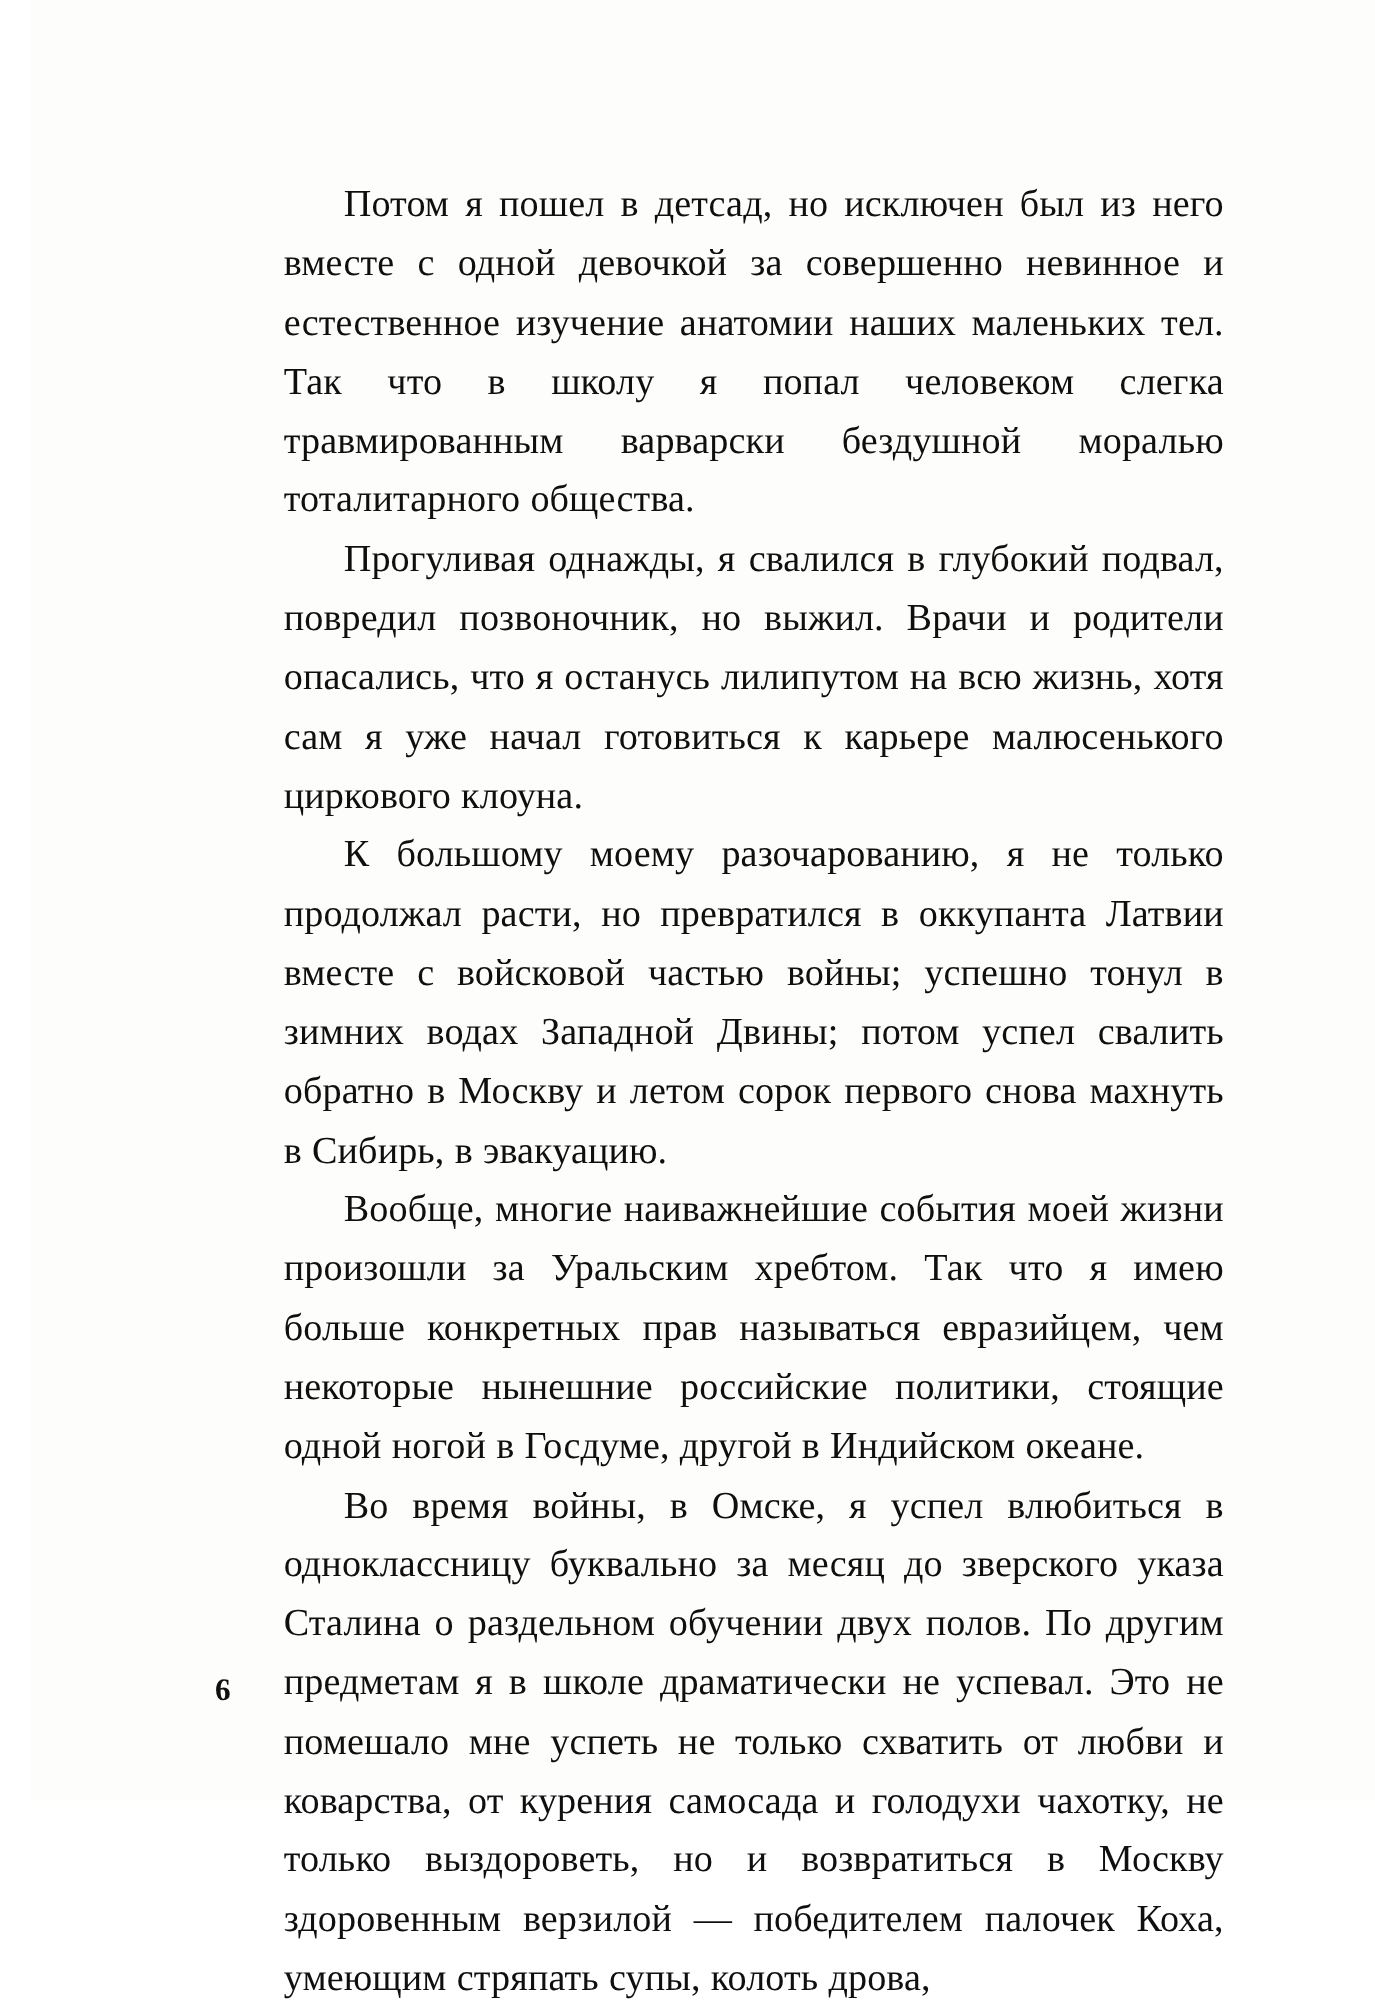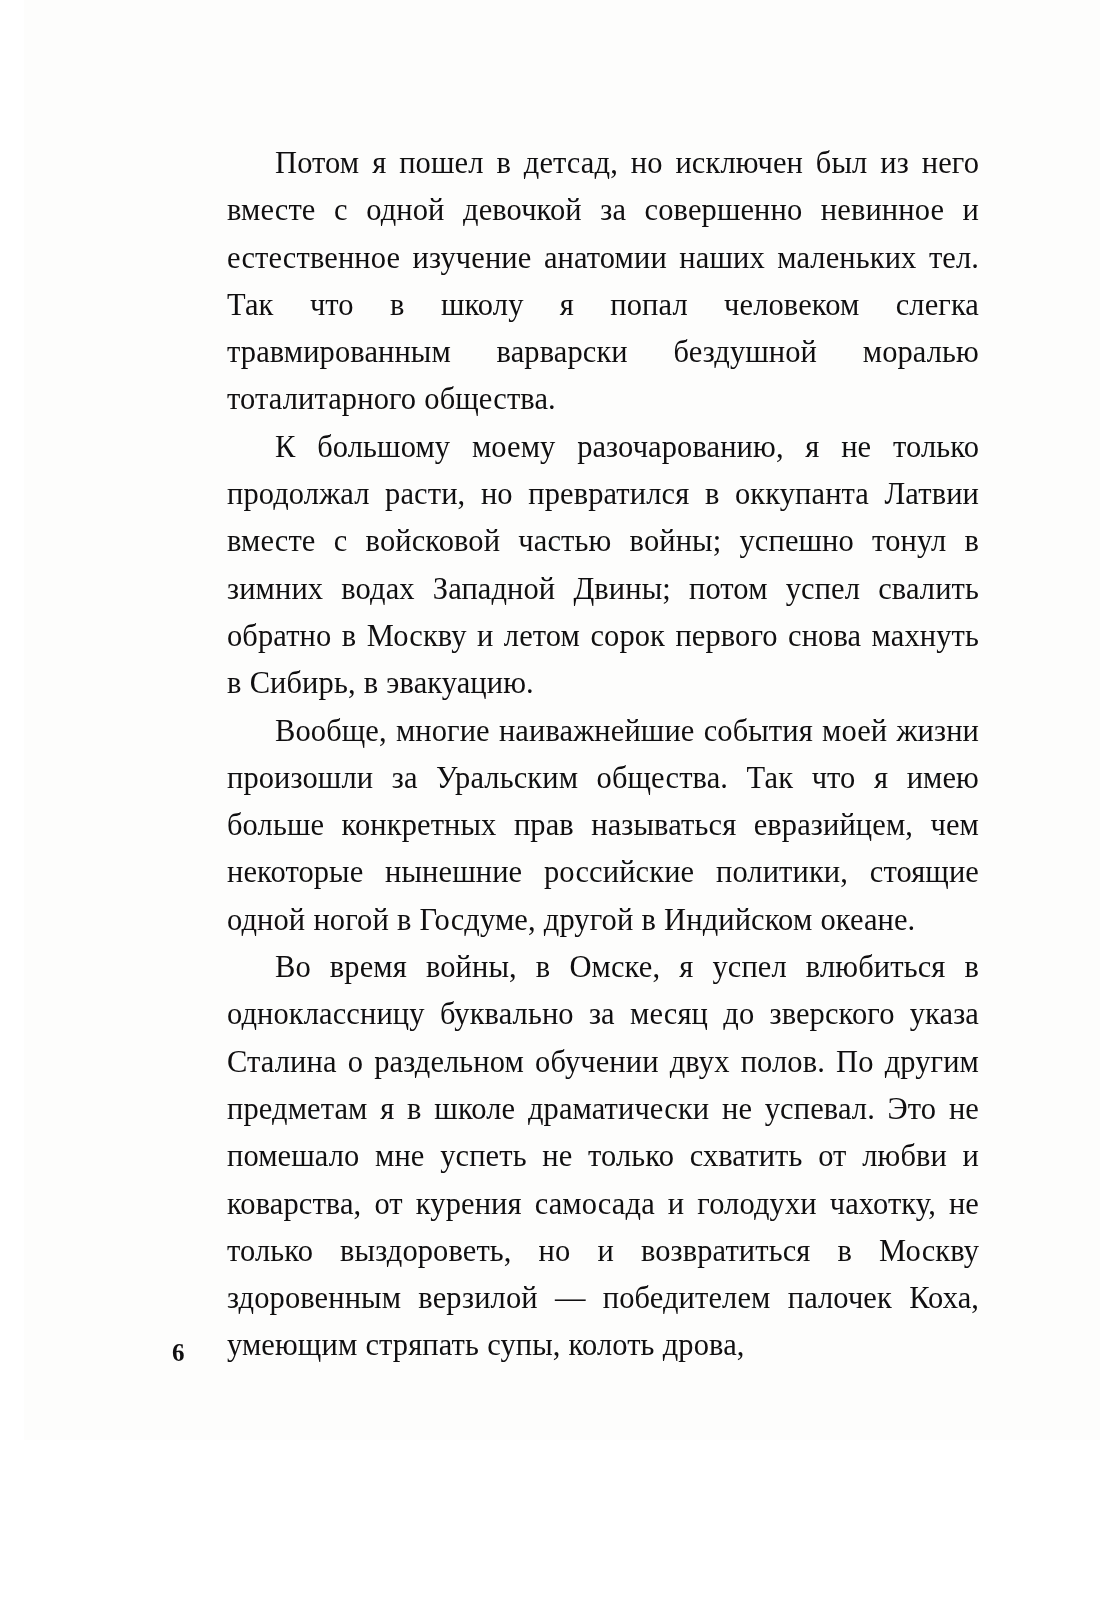--- a/index.html
+++ b/index.html
@@ -55,20 +55,21 @@
     font-family: "Liberation Serif", "DejaVu Serif", serif;
   }
 </style>
 </head>
 <body>
 
 <div class="page">
 
   <div class="text-column">
     <p class="para">Потом я пошел в детсад, но исключен был из него вместе с одной девочкой за совершенно невинное и естественное изучение анатомии наших маленьких тел. Так что в школу я попал человеком слегка травмированным варварски бездушной моралью тоталитарного общества.</p>
+    <p class="para">Прогуливая однажды, я свалился в глубокий подвал, повредил позвоночник, но выжил. Врачи и родители опасались, что я останусь лилипутом на всю жизнь, хотя сам я уже начал готовиться к карьере малюсенького циркового клоуна.</p>
     <p class="para">К большому моему разочарованию, я не только продолжал расти, но превратился в оккупанта Латвии вместе с войсковой частью войны; успешно тонул в зимних водах Западной Двины; потом успел свалить обратно в Москву и летом сорок первого снова махнуть в Сибирь, в эвакуацию.</p>
-    <p class="para">Вообще, многие наиважнейшие события моей жизни произошли за Уральским общества. Так что я имею больше конкретных прав называться евразийцем, чем некоторые нынешние российские политики, стоящие одной ногой в Госдуме, другой в Индийском океане.</p>
+    <p class="para">Вообще, многие наиважнейшие события моей жизни произошли за Уральским хребтом. Так что я имею больше конкретных прав называться евразийцем, чем некоторые нынешние российские политики, стоящие одной ногой в Госдуме, другой в Индийском океане.</p>
     <p class="para">Во время войны, в Омске, я успел влюбиться в одноклассницу буквально за месяц до зверского указа Сталина о раздельном обучении двух полов. По другим предметам я в школе драматически не успевал. Это не помешало мне успеть не только схватить от любви и коварства, от курения самосада и голодухи чахотку, не только выздороветь, но и возвратиться в Москву здоровенным верзилой — победителем палочек Коха, умеющим стряпать супы, колоть дрова,</p>
   </div>
 
   <div class="page-number">6</div>
 
 </div>
 
 </body></html>

